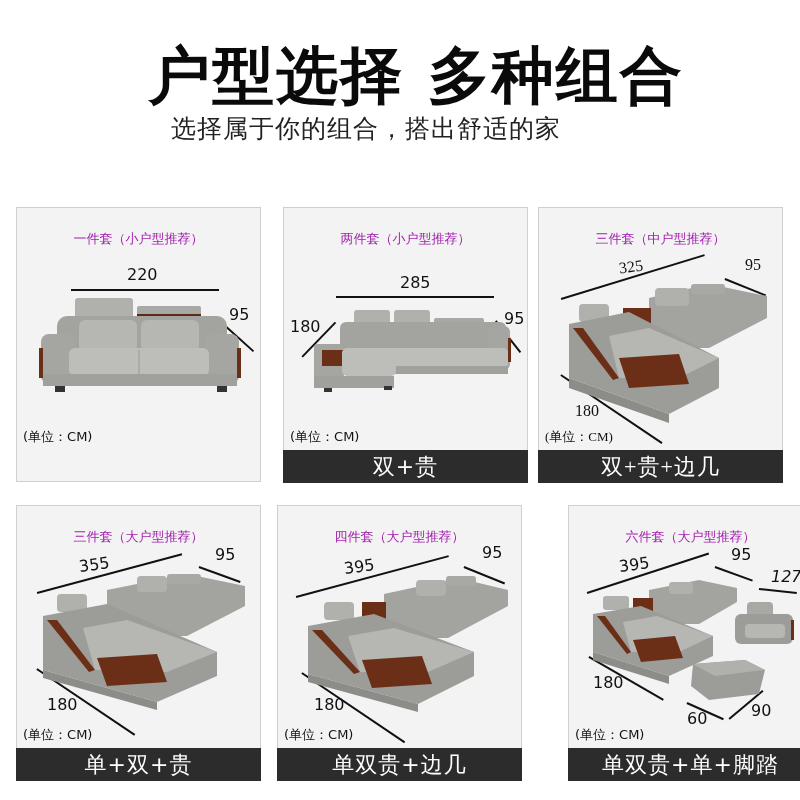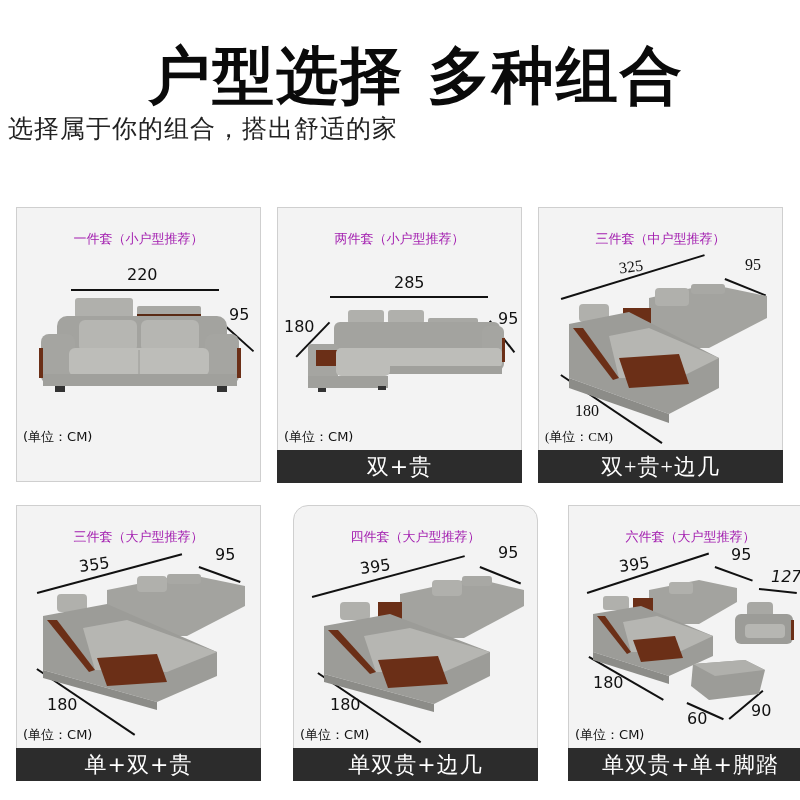--- a/index.html
+++ b/index.html
@@ -1,19 +1,19 @@
 <!DOCTYPE html>
 <html><head>
 <meta charset="utf-8">
 <style>
   * { box-sizing: border-box; margin: 0; padding: 0; }
   html, body { width: 800px; height: 800px; background: #ffffff; overflow: hidden; }
   body { position: relative; font-family: "DejaVu Sans", "Liberation Sans", sans-serif; color: #111; }
   .headline { position: absolute; left: 16px; top: 40px; width: 800px; text-align: center; font-size: 62px; font-weight: bold; letter-spacing: 2px; color: #0a0a0a; line-height: 72px; }
-  .subline { position: absolute; left: 8px; top: 112px; width: 732px; text-align: left; font-size: 25px; color: #222; line-height: 34px; letter-spacing: 1px; }
+  .subline { position: absolute; left: 0; top: 112px; width: 732px; text-align: center; font-size: 25px; color: #222; line-height: 34px; letter-spacing: 1px; }
   .panel { position: absolute; width: 245px; height: 275px; background: #f3f3f3; border: 1px solid #cfcfcf; }
   .panel .title { position: absolute; left: 0; right: 0; top: 22px; text-align: center; font-size: 13px; color: #a21caf; }
   .panel .unit { position: absolute; left: 6px; top: 220px; font-size: 13px; color: #111; }
   .panel .footer { position: absolute; left: -1px; right: -1px; top: 242px; height: 33px; background: #2c2c2c; color: #fff; font-size: 22px; text-align: center; line-height: 33px; letter-spacing: 1px; }
   .dim { position: absolute; font-size: 16px; color: #111; line-height: 18px; }
   .dim-line { position: absolute; height: 1.5px; background: #111; transform-origin: 0 50%; }
   svg.sofa { position: absolute; left: 0; top: 0; width: 245px; height: 240px; overflow: visible; }
 </style>
 </head>
 <body>
@@ -40,21 +40,21 @@
     <rect x="220" y="140" width="4" height="30" fill="#6b2f17"></rect>
     <rect x="52" y="140" width="140" height="28" rx="6" fill="#bdbdb9"></rect>
     <line x1="122" y1="142" x2="122" y2="166" stroke="#9a9a96"></line>
     <rect x="26" y="166" width="194" height="12" fill="#a0a09c"></rect>
     <rect x="38" y="178" width="10" height="6" fill="#333"></rect>
     <rect x="200" y="178" width="10" height="6" fill="#333"></rect>
   </svg>
   <div class="unit">(单位：CM)</div>
 </div>
 
-<div class="panel" style="left:277px; top:207px;text-decoration:underline;">
+<div class="panel" style="left:283px; top:207px;text-decoration:underline;">
   <div class="title">两件套（小户型推荐）</div>
   <div class="dim" style="left:116px; top:66px;">285</div>
   <div class="dim-line" style="left:52px; top:88px; width:158px;"></div>
   <div class="dim" style="left:6px; top:110px;">180</div>
   <div class="dim-line" style="left:18px; top:148px; width:48px; transform:rotate(-46deg);"></div>
   <div class="dim" style="left:220px; top:102px;">95</div>
   <div class="dim-line" style="left:212px; top:112px; width:40px; transform:rotate(52deg);"></div>
   <svg class="sofa" viewBox="0 0 245 240">
     <rect x="70" y="102" width="36" height="14" rx="3" fill="#b0b0ac"></rect>
     <rect x="110" y="102" width="36" height="14" rx="3" fill="#b0b0ac"></rect>
@@ -115,21 +115,21 @@
     <polygon points="26,110 90,98 200,146 200,170 140,196 26,164" fill="#9c9c98"></polygon>
     <polygon points="66,122 110,114 200,146 150,166 78,164" fill="#b6b6b2"></polygon>
     <polygon points="30,114 40,114 78,164 72,166" fill="#6b2f17"></polygon>
     <polygon points="80,152 140,148 150,176 90,180" fill="#6b2f17"></polygon>
     <polygon points="26,164 140,196 140,204 26,172" fill="#8c8c88"></polygon>
   </svg>
   <div class="unit">(单位：CM)</div>
   <div class="footer">单+双+贵</div>
 </div>
 
-<div class="panel" style="left:293px; top:505px;border-radius:15px;">
+<div class="panel" style="left:277px; top:505px;">
   <div class="title">四件套（大户型推荐）</div>
   <div class="dim" style="left:66px; top:52px; transform:rotate(-8deg);">395</div>
   <div class="dim-line" style="left:18px; top:90px; width:158px; transform:rotate(-15deg);"></div>
   <div class="dim" style="left:204px; top:38px;">95</div>
   <div class="dim-line" style="left:186px; top:60px; width:44px; transform:rotate(22deg);"></div>
   <div class="dim" style="left:36px; top:190px;">180</div>
   <div class="dim-line" style="left:24px; top:166px; width:124px; transform:rotate(34deg);"></div>
   <svg class="sofa" viewBox="0 0 245 240">
     <polygon points="106,88 180,72 230,84 230,100 170,132 106,132" fill="#a3a39f"></polygon>
     <rect x="138" y="74" width="30" height="16" rx="4" fill="#b0b0ac"></rect>

